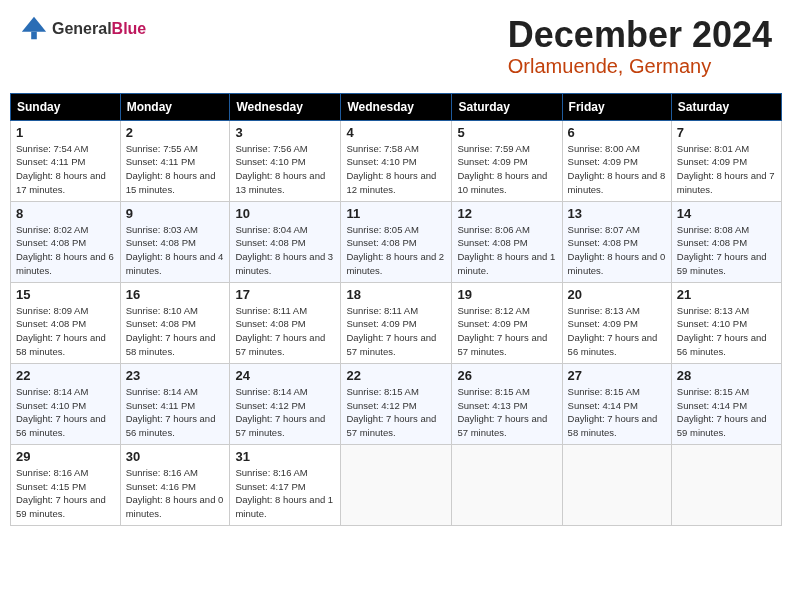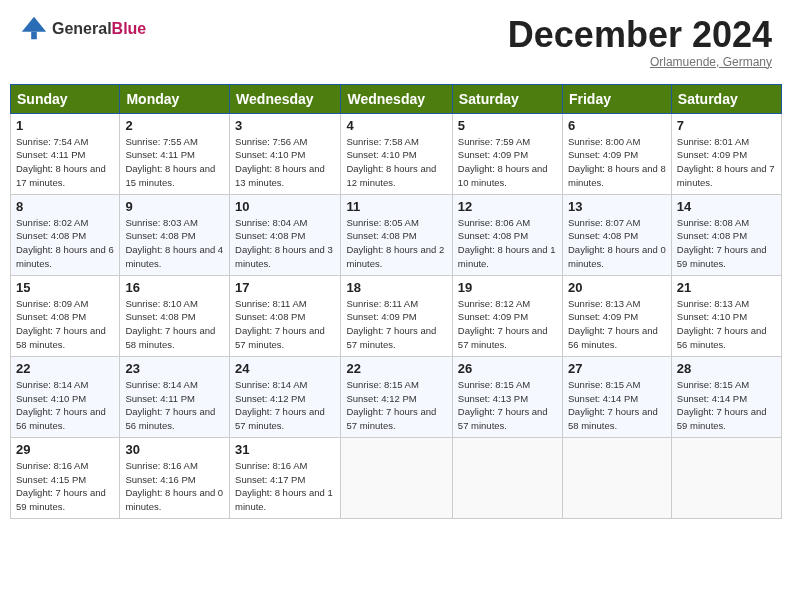--- a/index.html
+++ b/index.html
@@ -35,42 +35,40 @@
     .logo-blue {
       font-size: 16px;
       font-weight: bold;
       color: #be185d;
     }
     .logo-icon {
       width: 28px;
       height: 28px;
     }
     .title-area {
-      text-align: right;
     }
     .month-title {
       font-size: 36px;
       font-weight: bold;
       color: #222;
       line-height: 1.1;
     }
     .location {
-      font-size: 12px;
-      color: #737373;
-      text-decoration: underline;
+      font-size: 20px;
+      color: #c2410c;
     }
     .calendar {
       width: 100%;
       border-collapse: collapse;
       border: 1px solid #bbb;
     }
     .calendar th {
-      background: #4d7c0f;
+      background: #000000;
       color: #fff;
-      font-size: 14px;
+      font-size: 12px;
       font-weight: bold;
       padding: 6px 6px;
       text-align: left;
       border: 1px solid #1e5a9c;
     }
     .calendar td {
       vertical-align: top;
       padding: 4px 5px;
       border: 1px solid #ccc;
       font-size: 10px;

